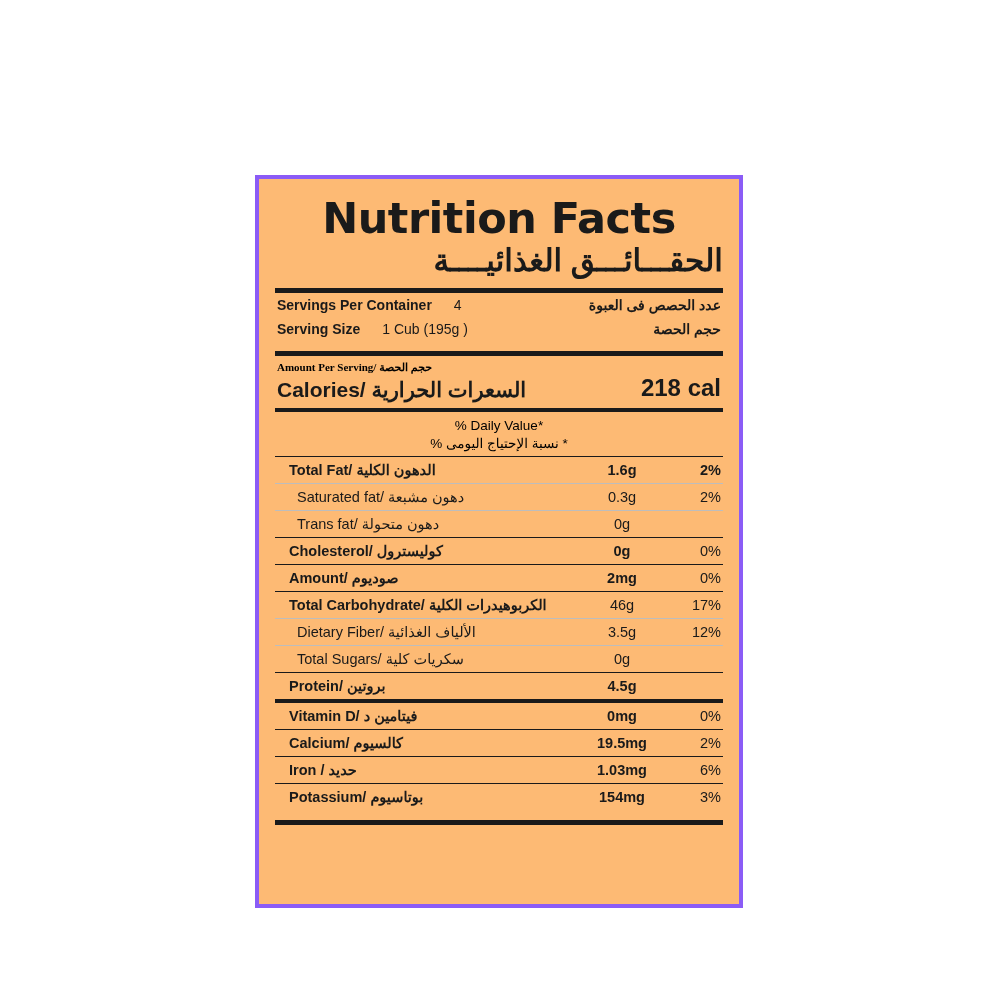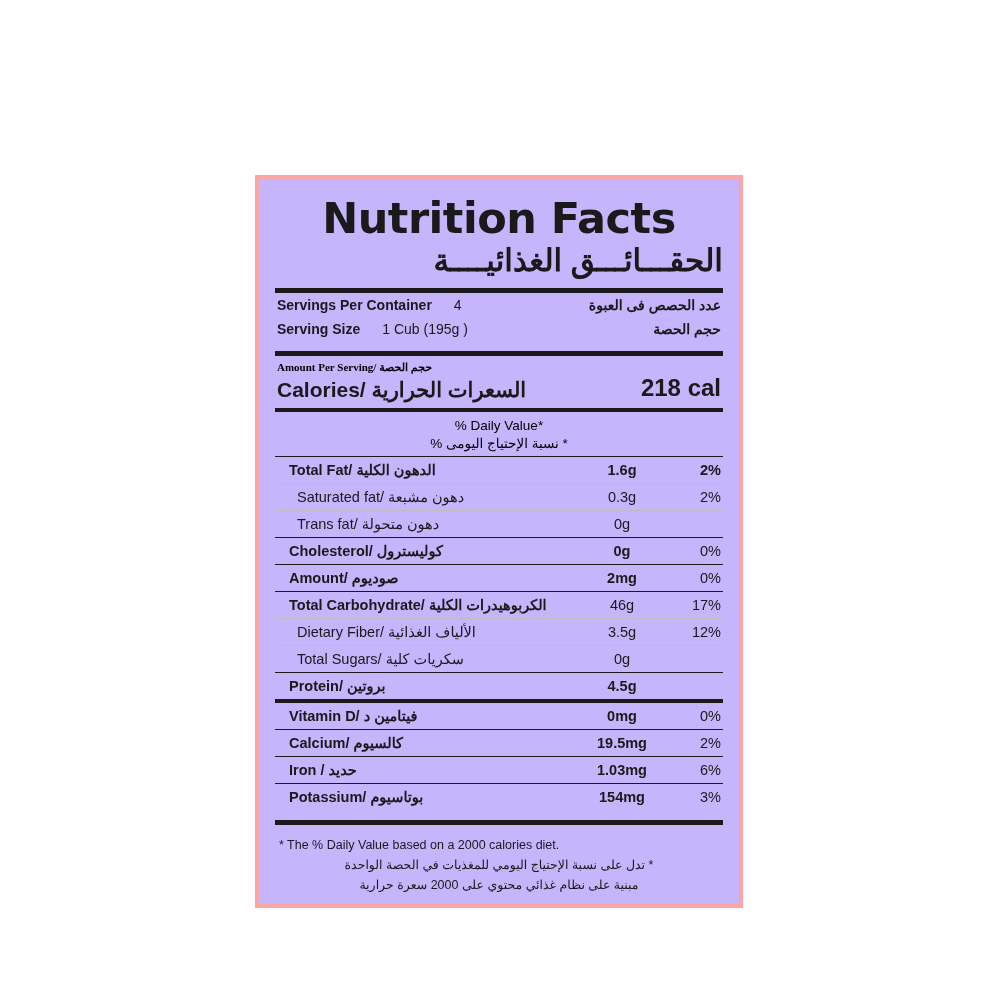--- a/index.html
+++ b/index.html
@@ -10,23 +10,23 @@
     background: #ffffff;
     font-family: "Liberation Sans", sans-serif;
   }
 
   #panel {
     position: absolute;
     left: 255px;
     top: 175px;
     width: 488px;
     height: 733px;
-    border: 4px solid #fca5a5;
+    border: 4px solid #8b5cf6;
     box-sizing: border-box;
-    background: #c4b5fd;
+    background: #fdba74;
   }
 
   .inner {
     position: absolute;
     left: 0; top: 0; right: 0; bottom: 0;
     padding: 0 16px;
     box-sizing: border-box;
   }
 
   
@@ -277,20 +277,15 @@
 
       <div class="row">
         <span class="lbl bold">Potassium/ بوتاسيوم</span>
         <span class="val">154mg</span>
         <span class="dv light">3%</span>
       </div>
     </div>
 
     <div class="rule-thick"></div>
 
-    <div class="footnote">
-      <div class="fn-en">* The % Daily Value based on a 2000 calories diet.</div>
-      <div class="fn-ar">* تدل على نسبة الإحتياج اليومي للمغذيات في الحصة الواحدة</div>
-      <div class="fn-ar">مبنية على نظام غذائي محتوي على 2000 سعرة حرارية</div>
-    </div>
 
   </div>
 </div>
 
 </body></html>

